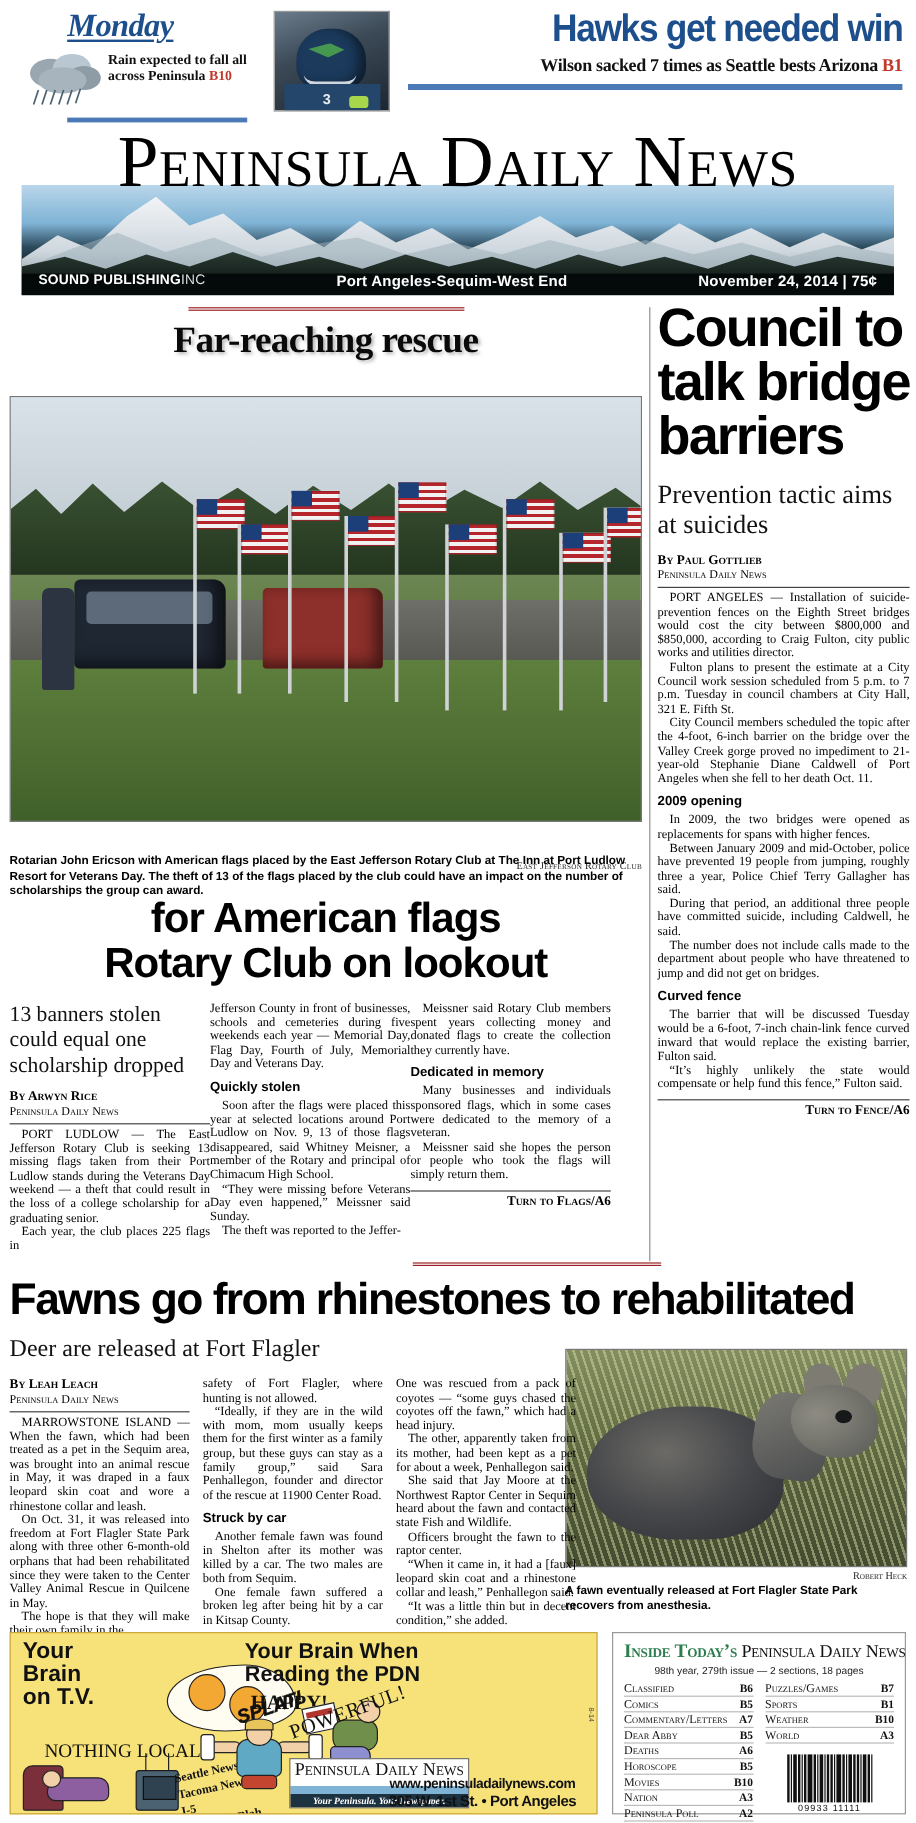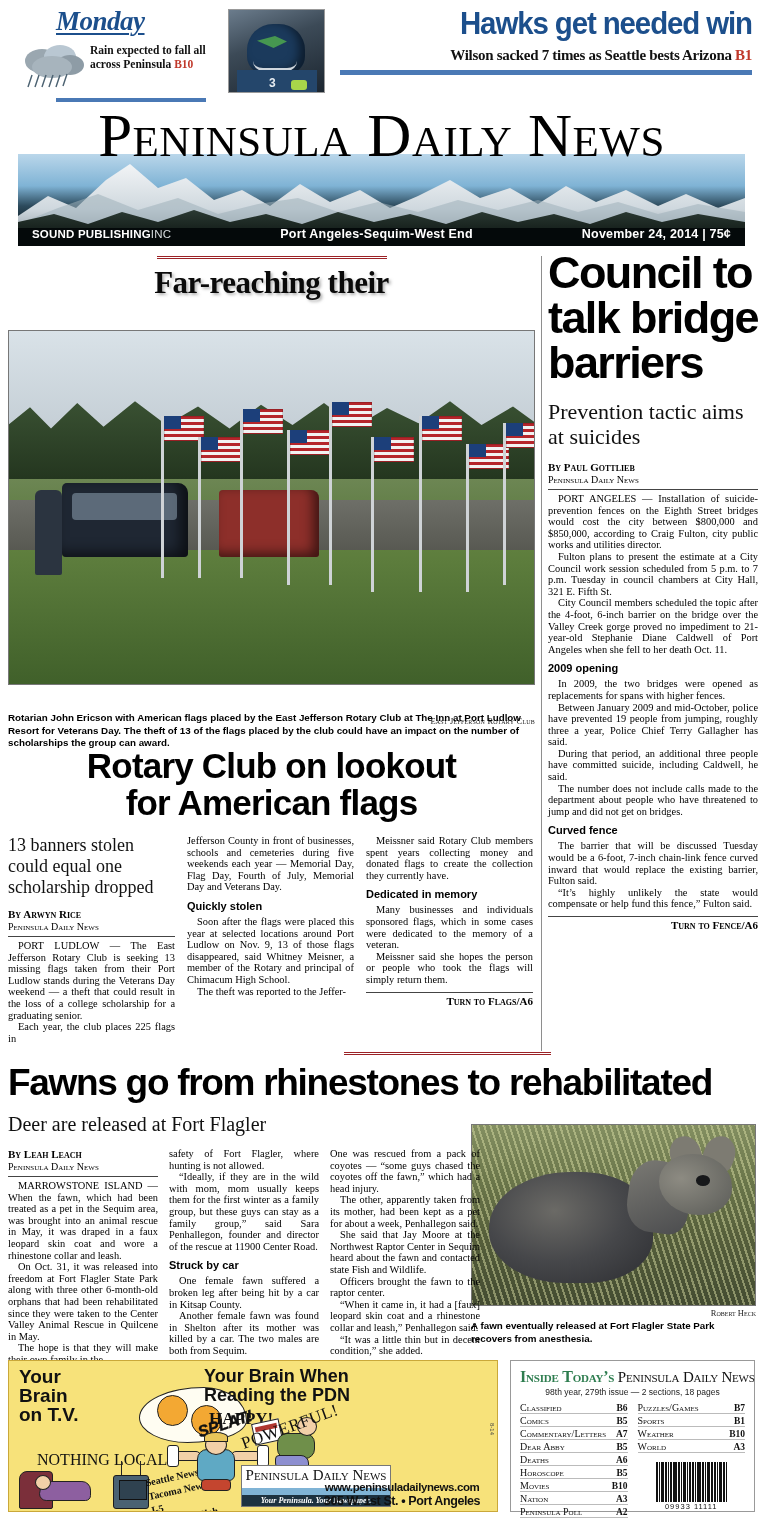--- a/index.html
+++ b/index.html
@@ -174,21 +174,21 @@
     font-family:"Liberation Sans", sans-serif; font-weight:bold;
     font-size:9.8px; line-height:12.5px; color:#000;
   }
 
   .rot-head {
     position:absolute; left:0; top:495px; width:527px; text-align:center;
     font-family:"Liberation Sans", sans-serif; font-weight:bold;
     font-size:35px; line-height:37px; color:#000; letter-spacing:-0.8px;
   }
 
-  .cols3 { position:absolute; left:0; top:583px; width:527px; display:flex; gap:12px; }
+  .cols3 { position:absolute; left:0; top:583px; width:527px; display:flex; gap:0; }
   .col { width:167px; }
   .deck {
     font-family:"Liberation Serif", serif; font-size:18px; line-height:21px;
     color:#111; margin-bottom:10px;
   }
   .byline {
     font-family:"Liberation Serif", serif; font-variant:small-caps;
     font-weight:bold; font-size:11px; line-height:12.5px; color:#000;
   }
   .byline .org { font-weight:normal; font-size:10px; }
@@ -511,21 +511,21 @@
       <div class="mast-right">November 24, 2014 | 75¢</div>
     </div>
   </div>
 
   <div class="content">
 
     <div class="vrule" style="left:541px; top:4px; height:795px;"></div>
 
     <div class="left-pkg">
       <div class="kicker-rule"></div>
-      <div class="kicker">Far-reaching their</div>
+      <div class="kicker">Far-reaching rescue</div>
 
       <div class="main-photo">
         <div class="ph-sky"></div>
         <div class="ph-trees"></div>
         <div class="ph-road"></div>
         <div class="ph-grass"></div>
         <div class="ph-person"></div>
         <div class="ph-suv"></div>
         <div class="ph-truck"></div>
         <div class="flag" style="left:29%;top:24%;height:46%;"></div>
@@ -535,40 +535,41 @@
         <div class="flag" style="left:61%;top:20%;height:52%;"></div>
         <div class="flag" style="left:69%;top:30%;height:44%;"></div>
         <div class="flag" style="left:78%;top:24%;height:50%;"></div>
         <div class="flag" style="left:87%;top:32%;height:42%;"></div>
         <div class="flag" style="left:94%;top:26%;height:46%;"></div>
       </div>
       <div class="photo-credit">East Jefferson Rotary Club</div>
       <div class="photo-caption">Rotarian John Ericson with American flags placed by the East Jefferson Rotary Club at The Inn at Port Ludlow Resort for Veterans Day. The theft of 13 of the flags placed by the club could have an impact on the number of scholarships the group can award.</div>
 
       <div class="rot-head">
+        <div>for American flags</div>
         <div>Rotary Club on lookout</div>
-        <div>for American flags</div>
       </div>
 
       <div class="cols3">
         <div class="col">
           <div class="deck">13 banners stolen could equal one scholarship dropped</div>
           <div class="byline">
             <div>By Arwyn Rice</div>
             <div class="org">Peninsula Daily News</div>
           </div>
           <div class="byline-rule"></div>
           <p class="bt">PORT LUDLOW — The East Jefferson Rotary Club is seeking 13 missing flags taken from their Port Ludlow stands during the Veterans Day weekend — a theft that could result in the loss of a college scholarship for a graduating senior.</p>
           <p class="bt">Each year, the club places 225 flags in</p>
         </div>
 
         <div class="col">
           <p class="bt" style="text-indent:0">Jefferson County in front of businesses, schools and cemeteries during five weekends each year — Memorial Day, Flag Day, Fourth of July, Memorial Day and Veterans Day.</p>
           <div class="subhead">Quickly stolen</div>
           <p class="bt">Soon after the flags were placed this year at selected locations around Port Ludlow on Nov. 9, 13 of those flags disappeared, said Whitney Meisner, a member of the Rotary and principal of Chimacum High School.</p>
+          <p class="bt">“They were missing before Veterans Day even happened,” Meissner said Sunday.</p>
           <p class="bt">The theft was reported to the Jeffer-</p>
         </div>
 
         <div class="col">
           <p class="bt">Meissner said Rotary Club members spent years collecting money and donated flags to create the collection they currently have.</p>
           <div class="subhead">Dedicated in memory</div>
           <p class="bt">Many businesses and individuals sponsored flags, which in some cases were dedicated to the memory of a veteran.</p>
           <p class="bt">Meissner said she hopes the person or people who took the flags will simply return them.</p>
           <div class="jumpline">Turn to Flags/A6</div>
         </div>
@@ -622,22 +623,22 @@
           </div>
           <div class="byline-rule"></div>
           <p class="bt">MARROWSTONE ISLAND — When the fawn, which had been treated as a pet in the Sequim area, was brought into an animal rescue in May, it was draped in a faux leopard skin coat and wore a rhinestone collar and leash.</p>
           <p class="bt">On Oct. 31, it was released into freedom at Fort Flagler State Park along with three other 6-month-old orphans that had been rehabilitated since they were taken to the Center Valley Animal Rescue in Quilcene in May.</p>
           <p class="bt">The hope is that they will make their own family in the</p>
         </div>
         <div class="fcol">
           <p class="bt" style="text-indent:0">safety of Fort Flagler, where hunting is not allowed.</p>
           <p class="bt">“Ideally, if they are in the wild with mom, mom usually keeps them for the first winter as a family group, but these guys can stay as a family group,” said Sara Penhallegon, founder and director of the rescue at 11900 Center Road.</p>
           <div class="subhead">Struck by car</div>
+          <p class="bt">Another female fawn was found in Shelton after its mother was killed by a car. The two males are both from Sequim.</p>
           <p class="bt">One female fawn suffered a broken leg after being hit by a car in Kitsap County.</p>
-          <p class="bt">Another female fawn was found in Shelton after its mother was killed by a car. The two males are both from Sequim.</p>
         </div>
         <div class="fcol">
           <p class="bt" style="text-indent:0">One was rescued from a pack of coyotes — “some guys chased the coyotes off the fawn,” which had a head injury.</p>
           <p class="bt">The other, apparently taken from its mother, had been kept as a pet for about a week, Penhallegon said.</p>
           <p class="bt">She said that Jay Moore at the Northwest Raptor Center in Sequim heard about the fawn and contacted state Fish and Wildlife.</p>
           <p class="bt">Officers brought the fawn to the raptor center.</p>
           <p class="bt">“When it came in, it had a [faux] leopard skin coat and a rhinestone collar and leash,” Penhallegon said.</p>
           <p class="bt">“It was a little thin but in decent condition,” she added.</p>
           <div class="jumpline">Turn to Deer/A6</div>
         </div>

